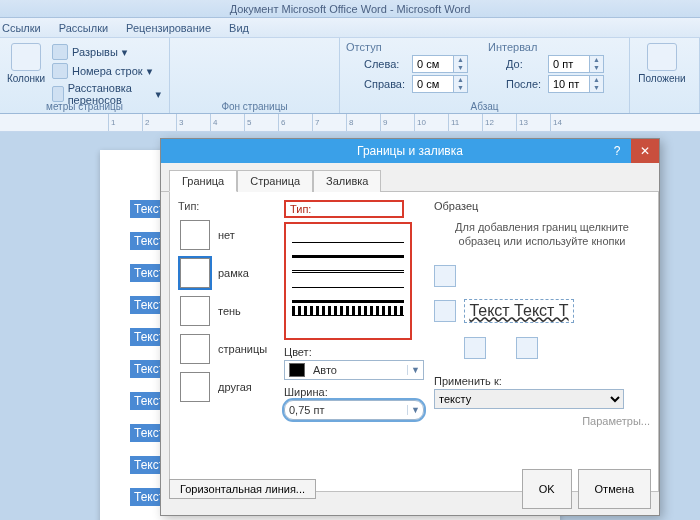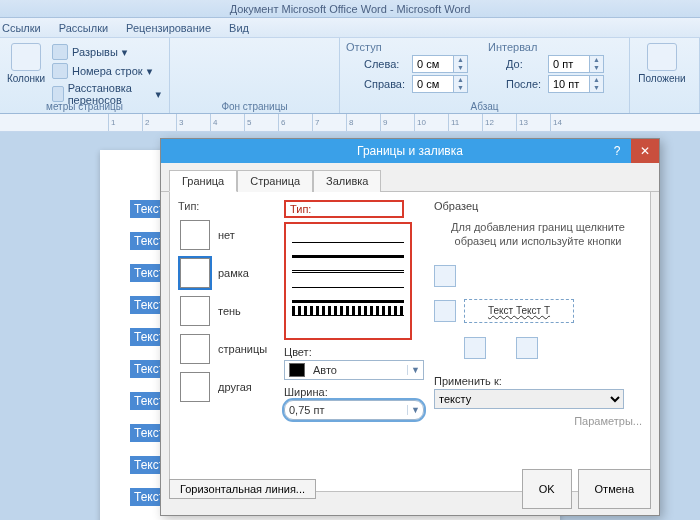--- a/index.html
+++ b/index.html
@@ -29,41 +29,41 @@
   
   .dialog { position:absolute; left:160px; top:138px; width:500px; height:378px; background:#f0f0f0; border:1px solid #8a8a8a; box-shadow:3px 3px 10px rgba(0,0,0,.25); z-index:50;}
   .dlg-title { height:24px; background:#3aa0e8; display:flex; align-items:center; justify-content:center; font-size:12px; color:#fff; position:relative;}
   .dlg-title .ctl { position:absolute; right:0; top:0; display:flex;}
   .dlg-title .ctl div { width:28px; height:24px; text-align:center; line-height:24px; font-size:12px; color:#fff;}
   .dlg-title .close { background:#c94f3d;}
   .dlg-title .help { background:#3aa0e8;}
   .tabs { display:flex; padding:6px 8px 0 8px; gap:0; background:#f0f0f0; border-bottom:1px solid #c0c0c0;}
   .tab { padding:4px 12px; font-size:11px; border:1px solid #c0c0c0; border-bottom:none; background:#f7f7f7; position:relative; top:1px;}
   .tab.active { background:#fff; border-bottom:1px solid #fff; }
-  .dlg-body { background:#fff; margin:0 8px 8px 8px; border:1px solid #c0c0c0; border-top:none; height:300px; padding:8px; display:flex; gap:10px; position:relative;}
+  .dlg-body { background:#fff; margin:0 0 8px 8px; border:1px solid #c0c0c0; border-top:none; height:300px; padding:8px; display:flex; gap:10px; position:relative;}
   .col { display:flex; flex-direction:column; }
   .col .hdr { font-size:11px; color:#444; margin-bottom:4px;}
   .type-item { display:flex; align-items:center; gap:8px; padding:4px 2px; font-size:11px;}
   .type-item .thumb { width:30px; height:30px; border:1px solid #888; background:#fff; display:flex; align-items:center; justify-content:center;}
   .type-item.sel .thumb { outline:2px solid #2a7bd1; }
   .style-box { border:2px solid #d93a2b; width:128px; height:118px; background:#fff; overflow:hidden; padding:4px 2px;}
   .style-box .srow { height:12px; border-bottom:1px solid #000; margin:3px 4px;}
   .style-box .srow.dbl { border-bottom:3px double #000;}
   .style-box .srow.thick { border-bottom:3px solid #000;}
   .style-box .srow.wavy { height:10px; margin:3px 4px; background:repeating-linear-gradient(90deg,#000 0 3px,transparent 3px 6px); }
   .mid-label { font-size:11px; margin:6px 0 2px 0;}
   .combo { display:flex; align-items:center; border:1px solid #9fb7cf; background:#fff; height:20px; font-size:11px;}
   .combo .swatch { width:16px; height:14px; margin:0 4px; background:#000; border:1px solid #666;}
   .combo .txt { flex:1; padding:0 4px;}
   .combo .dd { width:16px; text-align:center; border-left:1px solid #c9d7e6; color:#5a7aa0; font-size:9px;}
   .preview { flex:1; }
   .preview .msg { font-size:11px; color:#555; text-align:center; padding:4px 8px 10px 8px; line-height:1.3;}
   .pv-row { display:flex; align-items:center; gap:8px; margin:6px 0;}
   .pv-btn { width:22px; height:22px; border:1px solid #9fbddb; background:#eaf2fb;}
-  .pv-sample { border:1px dashed #7aa2c9; width:110px; height:24px; display:flex; align-items:center; justify-content:center; font-size:10px; text-decoration:underline wavy;}
+  .pv-sample { border:1px dashed #7aa2c9; width:110px; height:24px; display:flex; align-items:center; justify-content:center; font-size:16px; text-decoration:underline wavy;}
   .pv-bottom { display:flex; gap:30px; margin-left:30px; margin-top:8px;}
   .apply-row { margin-top:10px;}
   .apply-row select { width:190px; height:20px; font-size:11px; border:1px solid #9fb7cf;}
   .params { text-align:right; font-size:11px; color:#999; margin-top:6px;}
   .dlg-footer { position:absolute; left:8px; right:8px; bottom:6px; display:flex; align-items:center; gap:6px;}
   .dlg-footer .hline-btn { font-size:11px; padding:3px 10px; background:#f4f4f4; border:1px solid #a9a9a9;}
   .dlg-footer .spacer { flex:1;}
   .dlg-footer button { font-size:11px; padding:13px 16px; background:#f4f4f4; border:1px solid #a9a9a9;}
   .red-hdr { color:#b02817; border:2px solid #d93a2b; padding:1px 4px; display:inline-block; font-size:11px; margin-bottom:4px; width:120px;}
 </style>

